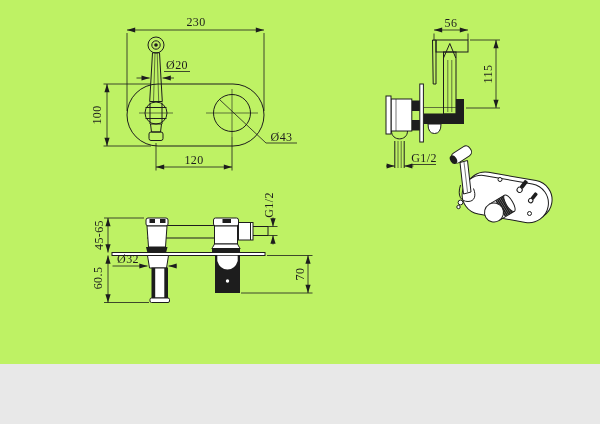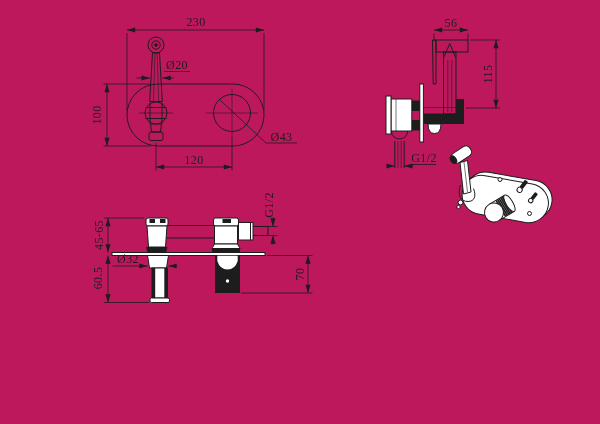--- a/index.html
+++ b/index.html
@@ -1,19 +1,19 @@
 <!DOCTYPE html>
 <html><head>
 <meta charset="utf-8">
 <style>
   html,body{margin:0;padding:0;background:#e8e8e8;}
   .sheet{
     position:relative;
-    width:600px;height:424px;
-    background:#be185d;
+    width:600px;height:364px;
+    background:#bef264;
     font-family:"Liberation Serif","DejaVu Serif",serif;
     overflow:hidden;
   }
   svg{display:block;}
   text{
     font-family:"Liberation Serif","DejaVu Serif",serif;
     font-size:12px;
     fill:#1d1d1d;
     letter-spacing:.4px;
   }

